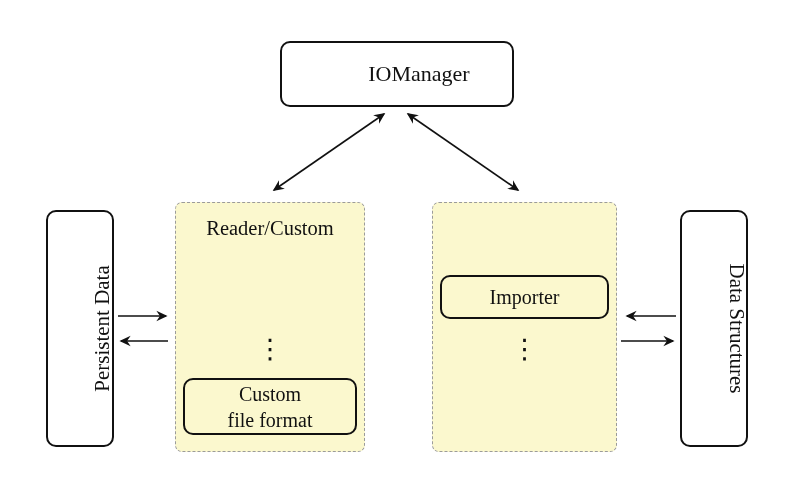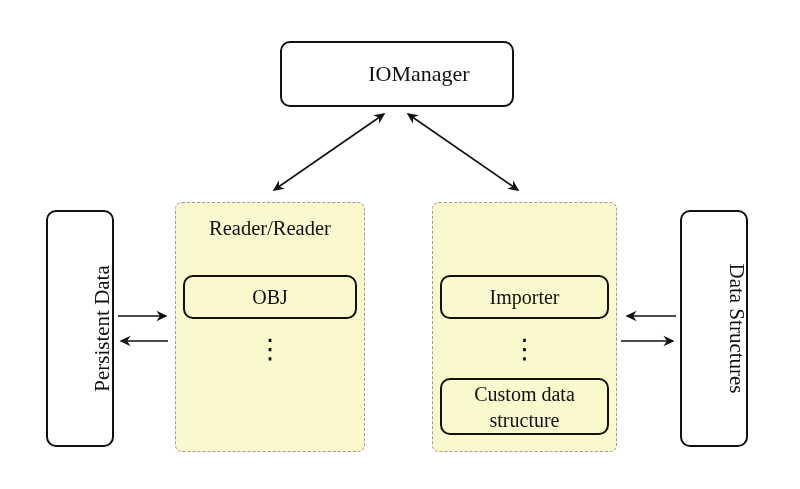--- a/index.html
+++ b/index.html
@@ -107,30 +107,29 @@
 
   <div class="node side-box" id="persistent-box">
     <span class="vtext">Persistent Data</span>
   </div>
 
   <div class="node side-box" id="datastruct-box">
     <span class="vtext">Data Structures</span>
   </div>
 
   <div class="group" id="group-rw">
-    <div class="group-title">Reader/Reader</div>
-    <div class="item-box item-top">OBJ</div>
+    <div class="group-title">Reader/Custom</div>
     <div class="vdots">⋮</div>
+    <div class="item-box item-bottom">Custom
+file format</div>
   </div>
 
   <div class="group" id="group-ie">
     <div class="item-box item-top">Importer</div>
     <div class="vdots">⋮</div>
-    <div class="item-box item-bottom">Custom data
-structure</div>
   </div>
 
   <svg id="arrow-layer" width="800" height="489" viewBox="0 0 800 489">
     <defs>
       <marker id="ah" viewBox="0 0 10 10" refX="8.6" refY="5" markerWidth="7" markerHeight="7" orient="auto-start-reverse">
         <path d="M0,0.4 L10,5 L0,9.6 L3.2,5 Z" fill="#111111"></path>
       </marker>
     </defs>
 
     <line x1="384" y1="114" x2="274" y2="190" stroke="#111111" stroke-width="1.6" marker-start="url(#ah)" marker-end="url(#ah)"></line>

